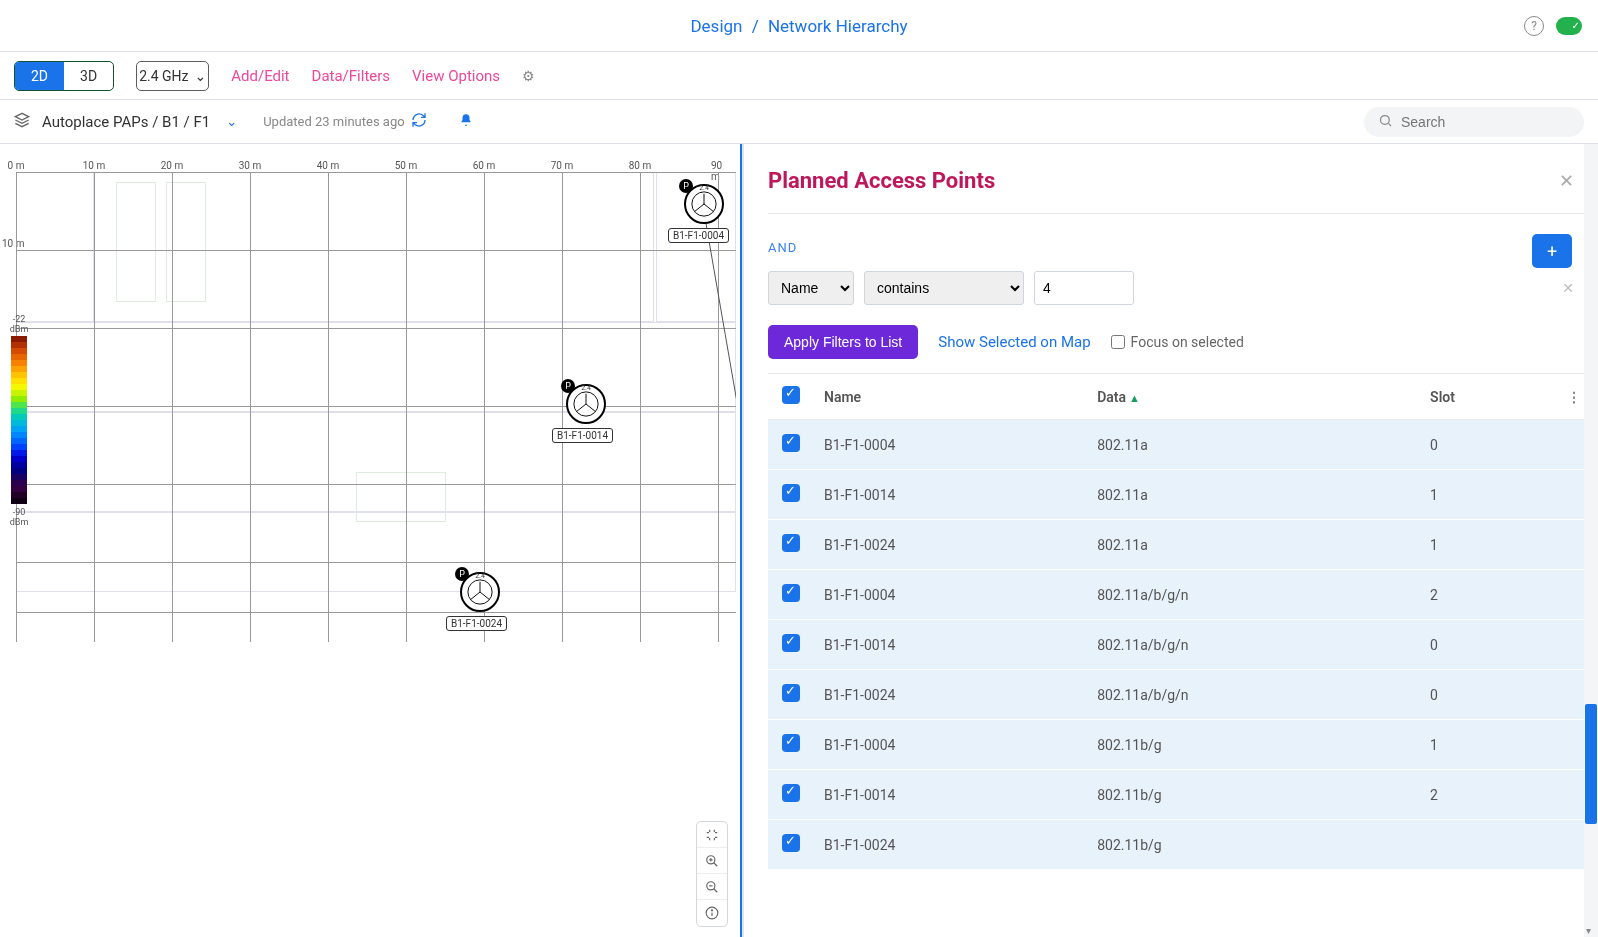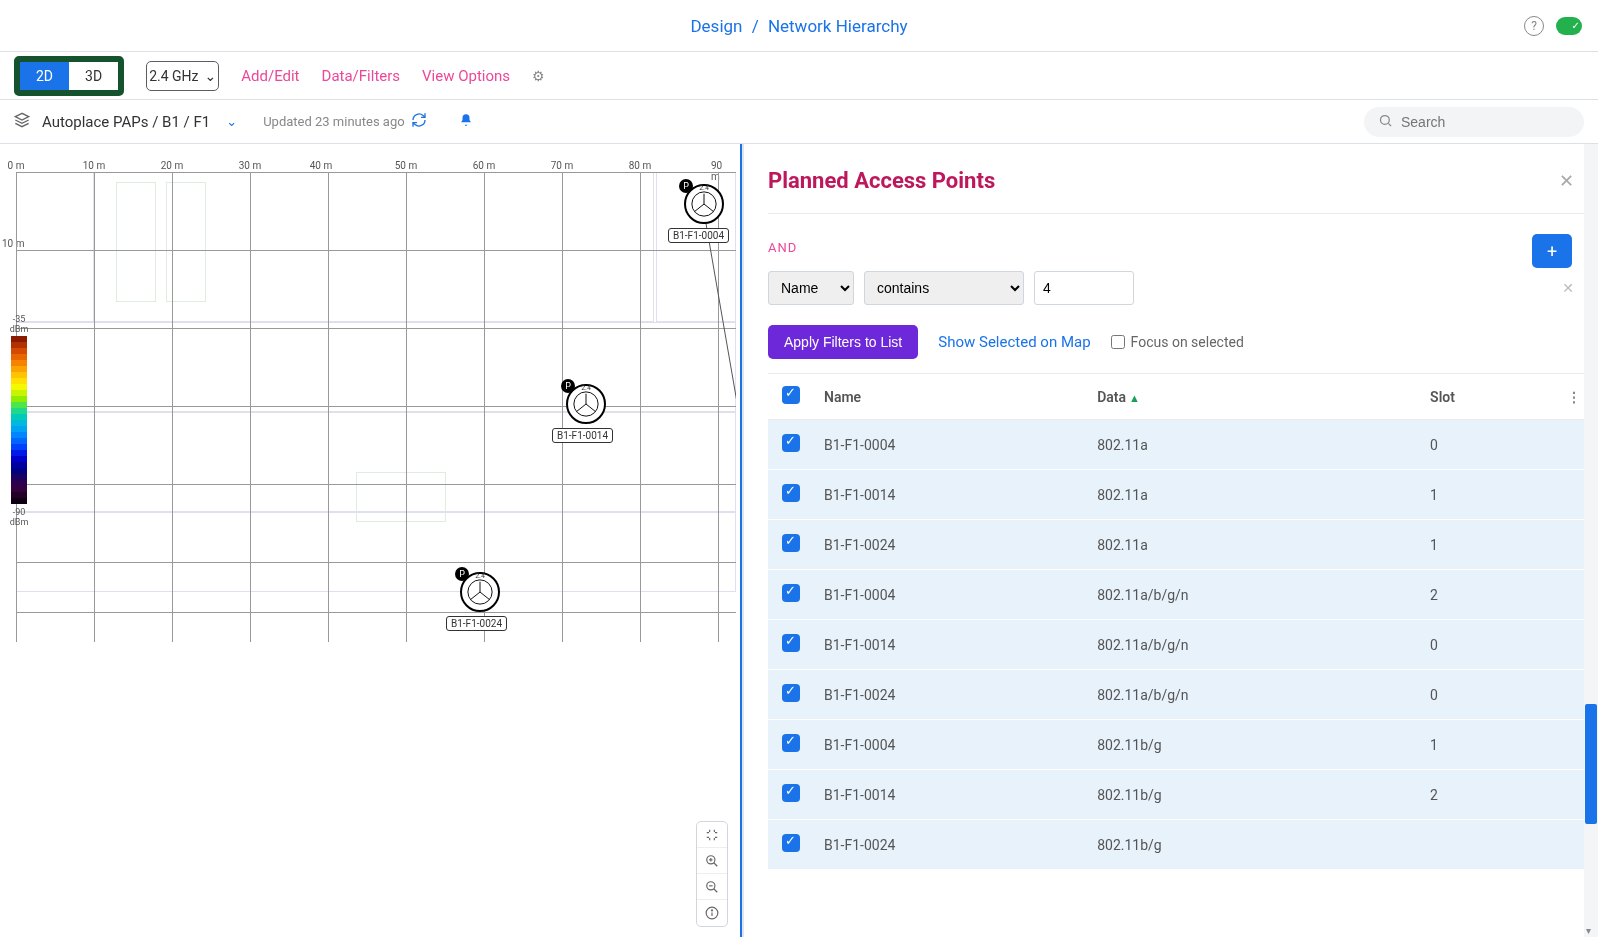--- a/index.html
+++ b/index.html
@@ -9,21 +9,21 @@
   .topbar { height: 52px; border-bottom: 1px solid #dde1e7; display: flex; align-items: center; justify-content: center; position: relative; }
   .breadcrumb { color: #1a73e8; font-size: 17px; font-weight: 400; }
   .breadcrumb .sep { color: #1a73e8; margin: 0 5px; }
   .topbar-right { position: absolute; right: 16px; display: flex; align-items: center; gap: 12px; }
   .help-icon { width: 20px; height: 20px; border: 1.5px solid #888; border-radius: 50%; display: inline-flex; align-items: center; justify-content: center; font-size: 12px; color: #888; cursor: pointer; }
   .status-badge { width: 26px; height: 18px; background: #22b14c; border-radius: 9px;  display: inline-flex; align-items: center; justify-content: flex-end; padding-right:2px; }
   .status-badge .check { color: #fff; font-size: 10px; }
 
   
   .toolbar { height: 48px; border-bottom: 1px solid #dde1e7; display: flex; align-items: center; padding: 0 14px; gap: 22px; }
-  .view-toggle { display: flex; border: 6px solid #14532d; border-radius: 5px; overflow: hidden; align-items: center; }
+  .view-toggle { display: flex; border: 1px solid #14532d; border-radius: 5px; overflow: hidden; align-items: center; }
   .view-toggle div { padding: 6px 16px; cursor: pointer; font-size: 14px; }
   .view-toggle .active { background: #1a73e8; color: #fff; }
   .band-select { border: 1.5px solid #5a5d61; border-radius: 5px; padding: 6px 2px; cursor: pointer; display: flex; align-items: center; gap: 6px; }
   .toolbar .link { color: #ec4899; cursor: pointer; font-size: 15px; }
   .gear { color: #888; font-size: 14px; cursor: pointer; }
 
   
   .subbar { height: 44px; border-bottom: 1px solid #dde1e7; display: flex; align-items: center; padding: 0 14px; gap: 12px; }
   .layers-icon { color: #555; font-size: 14px; }
   .subbar .path { color: #333; font-size: 15px; }
@@ -67,21 +67,21 @@
 
   .splitter { width: 4px; background: linear-gradient(to right,#e0e5eb,#e0e5eb); border-left:2px solid #1a73e8; cursor: col-resize; }
 
   
   .panel { flex: 1; display: flex; flex-direction: column; background:#fff; position:relative; padding: 0 4px 0 24px;}
   .panel-header { display:flex; align-items:center; padding: 24px 20px 20px 0; border-bottom:1px solid #e8ebee; }
   .panel-header h2 { font-size: 22px; font-weight: 700; color: #be185d; }
   .panel-header .close { margin-left:auto; color:#aaa; font-size:18px; cursor:pointer; }
 
   .filters { padding: 26px 20px 12px 0; display:flex; align-items:flex-start; gap:10px; flex-wrap:wrap; }
-  .filters .and-label { color:#ec4899; font-size:13px; letter-spacing:1px; width:100%; margin-bottom:6px;}
+  .filters .and-label { color:#3b82f6; font-size:13px; letter-spacing:1px; width:100%; margin-bottom:6px;}
   .filters select, .filters input[type=text] { height: 34px; border:1px solid #cfd6dd; border-radius:3px; padding: 0 8px; font-size:14px; }
   .filters .name-sel { width:86px; }
   .filters .cond-sel { width:160px; }
   .filters .val-inp { width:100px; border:none; border-bottom:1px solid #cfd6dd; border-radius:0; }
   .filters .filter-x { color:#bbb; margin-left:auto; cursor:pointer; align-self:center;}
   .filters .add-btn { background:#1a73e8; color:#fff; width:40px; height:34px; border-radius:5px; display:flex; align-items:center; justify-content:center; margin-left:auto; font-size:18px; cursor:pointer; position:absolute; right:26px; top:90px;}
 
   .filter-actions { display:flex; align-items:center; gap:20px; padding: 8px 20px 14px 0; }
   .btn-primary { background:#6d28d9; color:#fff; border:none; border-radius:5px; padding:9px 16px; font-size:14px; cursor:pointer; }
   .link-action { color:#1a73e8; cursor:pointer; font-size:15px; }
@@ -178,21 +178,21 @@
 </div>
 
 <div class="main">
 
   <div class="map-pane">
     <div class="ruler-top">
       <span style="left:12px">0 m</span>
       <span style="left:90px">10 m</span>
       <span style="left:168px">20 m</span>
       <span style="left:246px">30 m</span>
-      <span style="left:317px">40 m</span>
+      <span style="left:324px">40 m</span>
       <span style="left:402px">50 m</span>
       <span style="left:480px">60 m</span>
       <span style="left:558px">70 m</span>
       <span style="left:636px">80 m</span>
       <span style="left:714px">90 m</span>
     </div>
     <div class="ruler-left">
       <span style="margin-top:62px">10 m</span>
     </div>
 
@@ -263,21 +263,21 @@
             <line x1="15" y1="15" x2="15" y2="4" stroke="#000"></line>
             <line x1="15" y1="15" x2="5" y2="23" stroke="#000"></line>
             <line x1="15" y1="15" x2="25" y2="23" stroke="#000"></line>
           </svg>
         <span class="inner" style="position:absolute;top:-2px;font-size:7px">2.4</span>
       </div>
       <div class="ap-label" style="left:430px; top:444px;">B1-F1-0024</div>
     </div>
 
     <div class="legend">
-      <div class="legend-label" style="white-space:pre;">-35
+      <div class="legend-label" style="white-space:pre;">-22
 dBm</div>
       <div class="legend-bar">
         <div style="background:#8a1a00"></div>
           <div style="background:#b33000"></div>
           <div style="background:#d44a00"></div>
           <div style="background:#e86600"></div>
           <div style="background:#f78200"></div>
           <div style="background:#fca300"></div>
           <div style="background:#ffc300"></div>
           <div style="background:#ffe000"></div>

